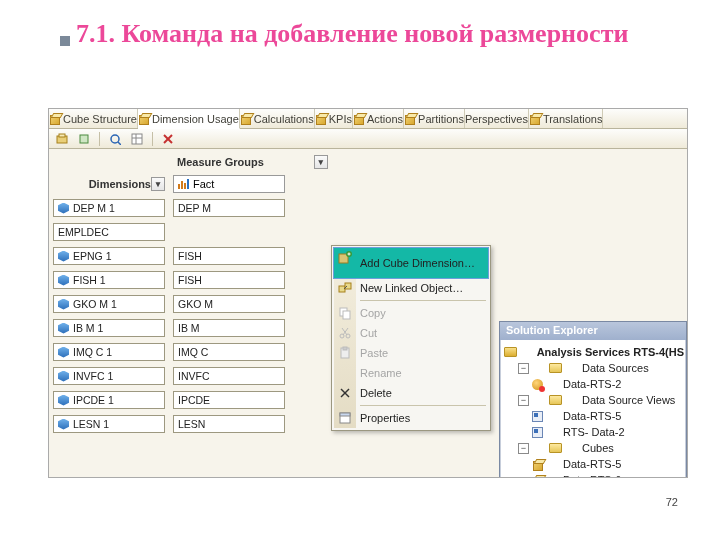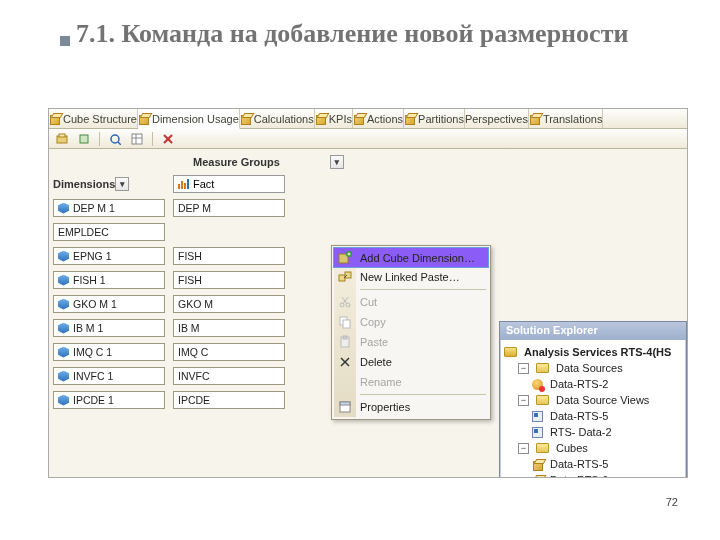--- a/index.html
+++ b/index.html
@@ -10,21 +10,21 @@
     background: #fff;
     width: 720px;
     height: 540px;
     position: relative;
     overflow: hidden;
   }
   .slide-title {
     font-family: "Times New Roman", serif;
     font-size: 26px;
     font-weight: bold;
-    color: #737373;
+    color: #ec4899;
     padding: 18px 28px 8px 76px;
     line-height: 1.2;
   }
   .page-num {
     position: absolute;
     bottom: 32px;
     right: 42px;
     font-size: 11px;
     color: #444;
     margin-top: 32px;
@@ -104,21 +104,21 @@
 
   
   .grid-wrap {
     position: relative;
     padding: 6px 6px;
     height: 330px;
     overflow: hidden;
   }
   .hdr-measure {
     position: absolute;
-    left: 144px;
+    left: 128px;
     top: 6px;
     font-weight: bold;
     color: #333;
     display: flex;
     align-items: center;
     gap: 50px;
     justify-content: space-between;
   }
   .dd {
     width: 14px; height: 14px;
@@ -128,21 +128,21 @@
     font-size: 9px; color: #444;
     cursor: pointer;
   }
   .hdr-dim {
     position: absolute;
     left: 4px;
     top: 28px;
     width: 112px;
     display: flex;
     align-items: center;
-    justify-content: flex-start;
+    justify-content: flex-end;
     font-weight: bold;
     color: #333;
   }
   .fact-hdr {
     position: absolute;
     left: 124px;
     top: 26px;
     width: 112px;
     height: 18px;
     background: #fff;
@@ -214,23 +214,23 @@
     position: relative;
     display: flex;
     align-items: center;
     height: 20px;
     padding-left: 26px;
     gap: 6px;
     color: #222;
     cursor: pointer;
   }
   .mi.hover {
-    background: #8b5cf6;
+    background: #14b8a6;
     border: 1px solid #6c9edc;
-    height: 21px;
+    height: 32px;
     margin: -1px;
   }
   .mi.disabled { color: #a5a5a5; cursor: default; }
   .mi .mico {
     position:absolute; left:4px; top:3px; width:14px; height:14px;
     display:flex; align-items:center; justify-content:center;
   }
   .ctx hr {
     border: 0; border-top: 1px solid #c9c4ac;
     margin: 2px 2px 2px 26px;
@@ -253,21 +253,21 @@
     font-weight: bold;
     padding: 2px 6px;
     font-size: 11px;
   }
   .tree {
     padding: 4px 2px 6px 4px;
     font-size: 11px;
     color: #222;
   }
   .tn {
-    display:flex; align-items:center; gap:7px;
+    display:flex; align-items:center; gap:20px;
     height: 16px;
     white-space: nowrap;
   }
   .tw { width:11px; height:11px; border:1px solid #8a8a8a; display:inline-flex; align-items:center; justify-content:center; font-size:9px; line-height:1; color:#444; background:#fff;}
   .folder { width:13px; height:10px; background:linear-gradient(#fde9a0,#e6c658); border:1px solid #b89325; border-radius:1px; }
   .dsico { width:11px; height:11px; background: radial-gradient(circle at 40% 35%, #ffd67a, #d18f15); border-radius:50%; position:relative;}
   .dsico::after{content:"";position:absolute;right:-2px;bottom:-2px;width:6px;height:6px;background:#e33; border-radius:50%;}
   .dsvico { width:11px; height:11px; background:#e9eef7; border:1px solid #6a86b5; position:relative;}
   .dsvico::after{content:"";position:absolute;left:1px;top:1px;width:4px;height:4px;background:#3b6fb8;}
   .cubeico { width:11px; height:11px; }
@@ -444,20 +444,29 @@
         </div>
         <div class="row">
           <div class="cell left">
             <span class="dim-ico"></span>
             <span>IPCDE 1</span>
           </div>
           <div class="cell">
             <span>IPCDE</span>
           </div>
         </div>
+        <div class="row">
+          <div class="cell left">
+            <span class="dim-ico"></span>
+            <span>LESN 1</span>
+          </div>
+          <div class="cell">
+            <span>LESN</span>
+          </div>
+        </div>
       </div>
 
     <div class="ctx">
       <div class="stripe"></div>
       <div class="mi hover">
         <span class="mico">
             <svg width="14" height="14">
               <rect x="1" y="3" width="9" height="9" fill="#d8c474" stroke="#9c7c20"></rect>
               <circle cx="11" cy="3" r="3" fill="#3a9a3a"></circle>
               <line x1="11" y1="1.5" x2="11" y2="4.5" stroke="#fff"></line>
@@ -467,63 +476,63 @@
         <span>Add Cube Dimension…</span>
       </div>
       <div class="mi">
         <span class="mico">
             <svg width="14" height="14">
               <rect x="1" y="5" width="6" height="6" fill="#e8d98a" stroke="#a6801c"></rect>
               <rect x="7" y="2" width="6" height="6" fill="#e8d98a" stroke="#a6801c"></rect>
               <line x1="6" y1="8" x2="9" y2="5" stroke="#555"></line>
             </svg>
           </span>
-        <span>New Linked Paste…</span>
+        <span>New Linked Object…</span>
       </div>
       <hr>
+      <div class="mi disabled">
+        <span class="mico">
+            <svg width="14" height="14">
+              <rect x="2" y="2" width="7" height="8" fill="#fff" stroke="#bbb"></rect>
+              <rect x="5" y="5" width="7" height="8" fill="#fff" stroke="#bbb"></rect>
+            </svg>
+          </span>
+        <span>Copy</span>
+      </div>
       <div class="mi disabled">
         <span class="mico">
             <svg width="14" height="14">
               <circle cx="4" cy="10" r="2" fill="none" stroke="#bbb"></circle>
               <circle cx="10" cy="10" r="2" fill="none" stroke="#bbb"></circle>
               <line x1="5" y1="9" x2="10" y2="2" stroke="#bbb"></line>
               <line x1="9" y1="9" x2="4" y2="2" stroke="#bbb"></line>
             </svg>
           </span>
         <span>Cut</span>
       </div>
       <div class="mi disabled">
         <span class="mico">
             <svg width="14" height="14">
-              <rect x="2" y="2" width="7" height="8" fill="#fff" stroke="#bbb"></rect>
-              <rect x="5" y="5" width="7" height="8" fill="#fff" stroke="#bbb"></rect>
-            </svg>
-          </span>
-        <span>Copy</span>
-      </div>
-      <div class="mi disabled">
-        <span class="mico">
-            <svg width="14" height="14">
               <rect x="3" y="2" width="8" height="10" fill="#eee" stroke="#bbb"></rect>
               <rect x="5" y="1" width="4" height="3" fill="#ccc" stroke="#bbb"></rect>
             </svg>
           </span>
         <span>Paste</span>
       </div>
+      <div class="mi disabled">
+        <span>Rename</span>
+      </div>
       <div class="mi">
         <span class="mico">
             <svg width="14" height="14">
               <line x1="3" y1="3" x2="11" y2="11" stroke="#333" stroke-width="1.5"></line>
               <line x1="11" y1="3" x2="3" y2="11" stroke="#333" stroke-width="1.5"></line>
             </svg>
           </span>
         <span>Delete</span>
-      </div>
-      <div class="mi disabled">
-        <span>Rename</span>
       </div>
       <hr>
       <div class="mi">
         <span class="mico">
             <svg width="14" height="14">
               <rect x="2" y="2" width="10" height="10" fill="#fff" stroke="#888"></rect>
               <rect x="2" y="2" width="10" height="3" fill="#c9d8ef" stroke="#888"></rect>
             </svg>
           </span>
         <span>Properties</span>

